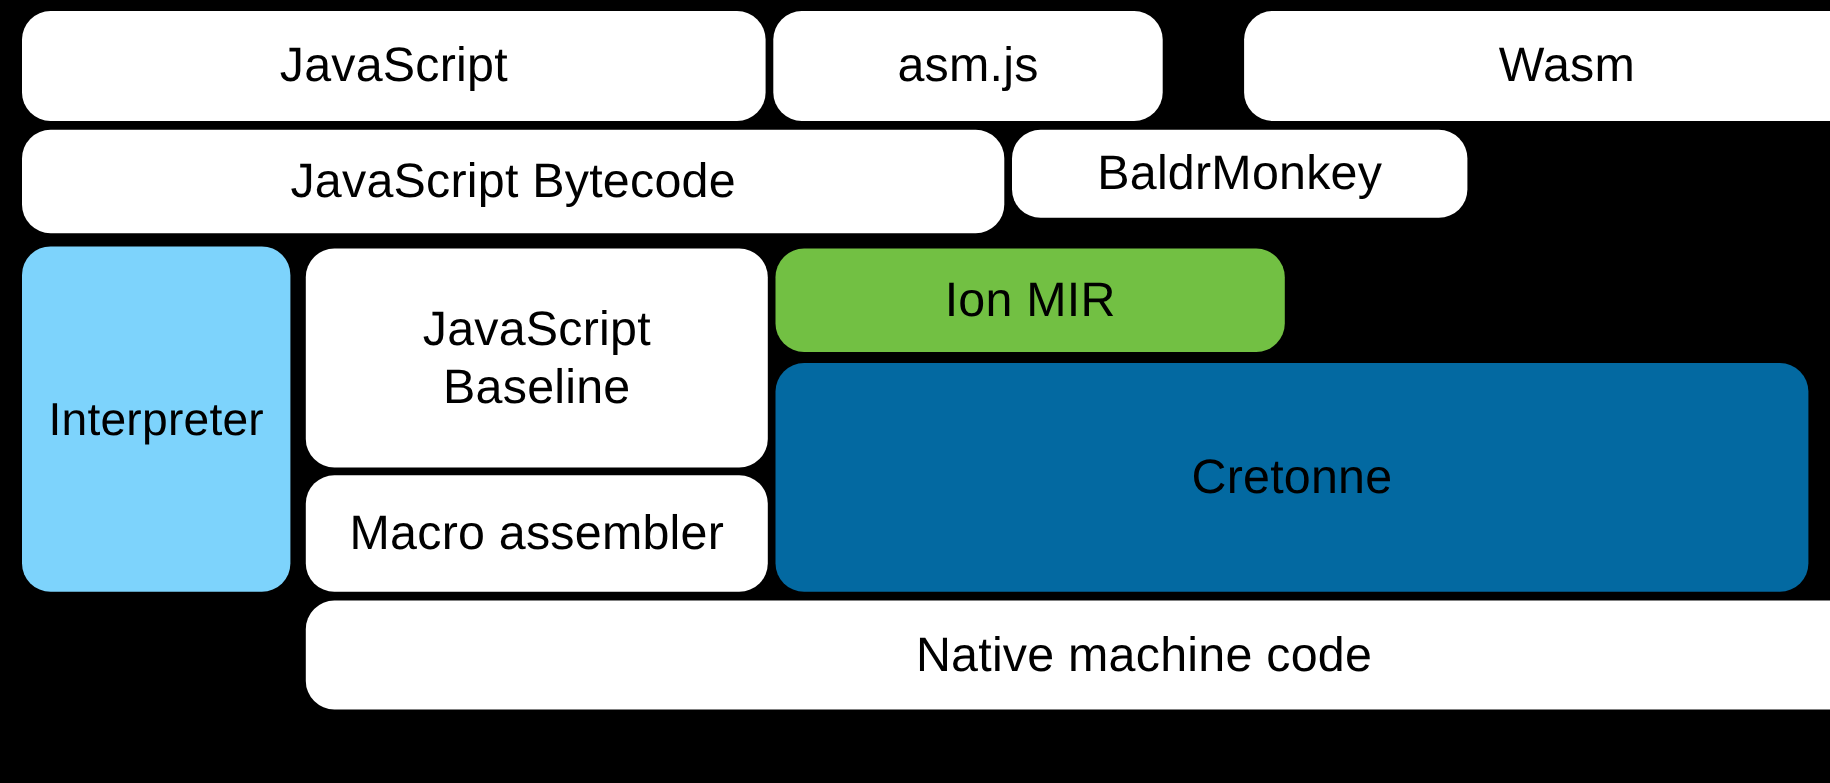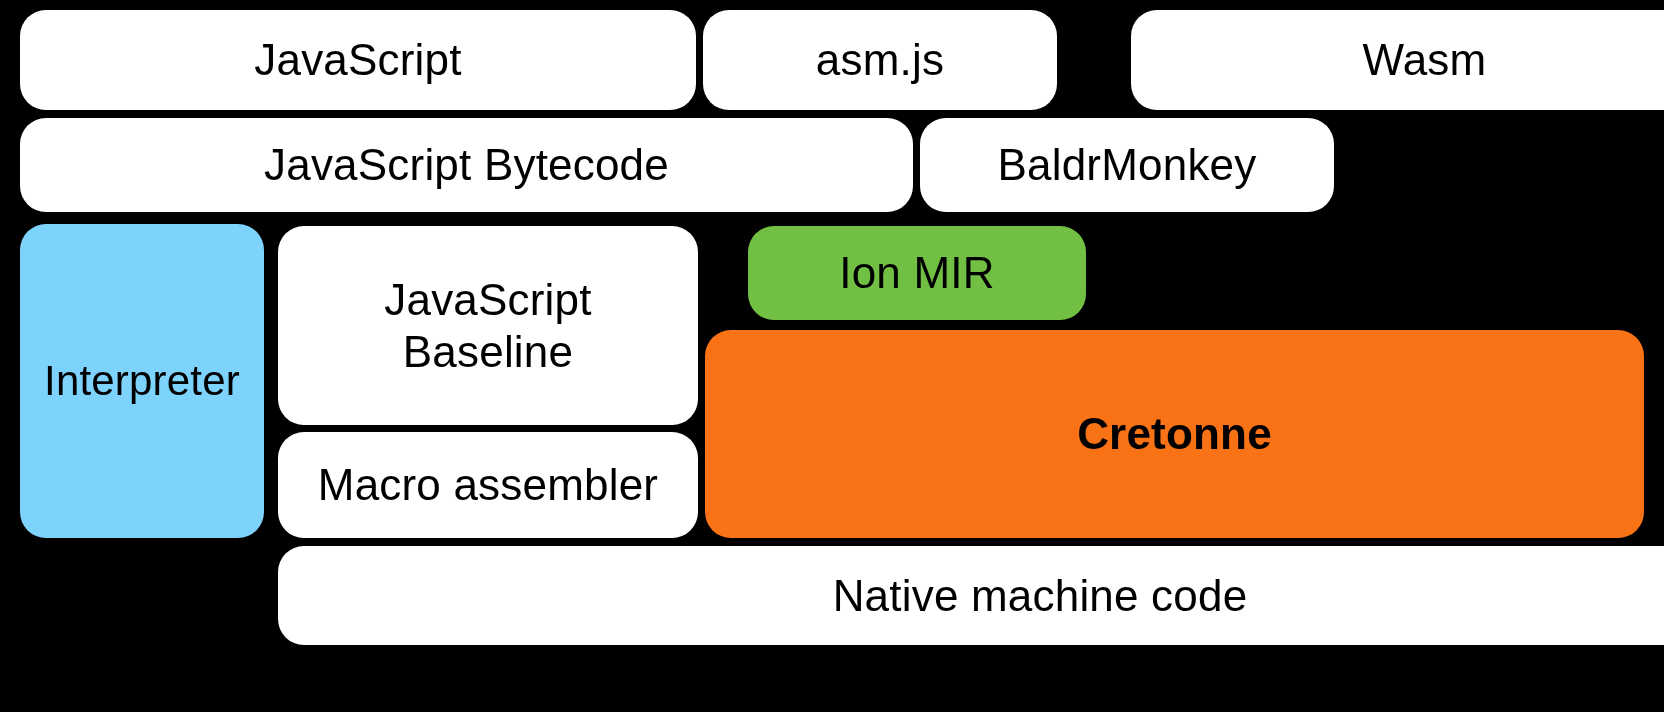--- a/index.html
+++ b/index.html
@@ -28,33 +28,33 @@
     line-height: 1.18;
     font-weight: 400;
     letter-spacing: 0.2px;
     white-space: pre-line;
     padding: 0 20px;
     user-select: none;
   }
   .fill-white { background: #FFFFFF; }
   .fill-gray  { background: #7dd3fc; }
   .fill-green { background: #72C043; }
-  .fill-pink  { background: #f97316; font-weight: bold; }
+  .fill-pink  { background: #0369a1; }
 
   
   .b-javascript        { left: 20px;   top: 10px;  width: 676px; height: 100px; }
   .b-asmjs             { left: 703px;  top: 10px;  width: 354px; height: 100px; }
   .b-wasm              { left: 1131px; top: 10px;  width: 587px; height: 100px; }
   
   .b-js-bytecode       { left: 20px;   top: 118px; width: 893px; height: 94px; }
-  .b-baldrmonkey       { left: 920px;  top: 118px; width: 414px; height: 94px; }
+  .b-baldrmonkey       { left: 920px;  top: 118px; width: 414px; height: 80px; }
   
   .b-interpreter       { left: 20px;   top: 224px; width: 244px; height: 314px; font-size: 42px; }
   .b-js-baseline       { left: 278px;  top: 226px; width: 420px; height: 199px; }
-  .b-ion-mir           { left: 705px;  top: 226px; width: 338px; height: 94px; margin-left: 43px; }
+  .b-ion-mir           { left: 705px;  top: 226px; width: 463px; height: 94px; }
   .b-cretonne          { left: 705px;  top: 330px; width: 939px; height: 208px; }
   .b-macro-assembler   { left: 278px;  top: 432px; width: 420px; height: 106px; }
   
   .b-native-code       { left: 278px;  top: 546px; width: 1524px; height: 99px; }
 </style>
 </head>
 <body>
 
 <div id="canvas">
 

